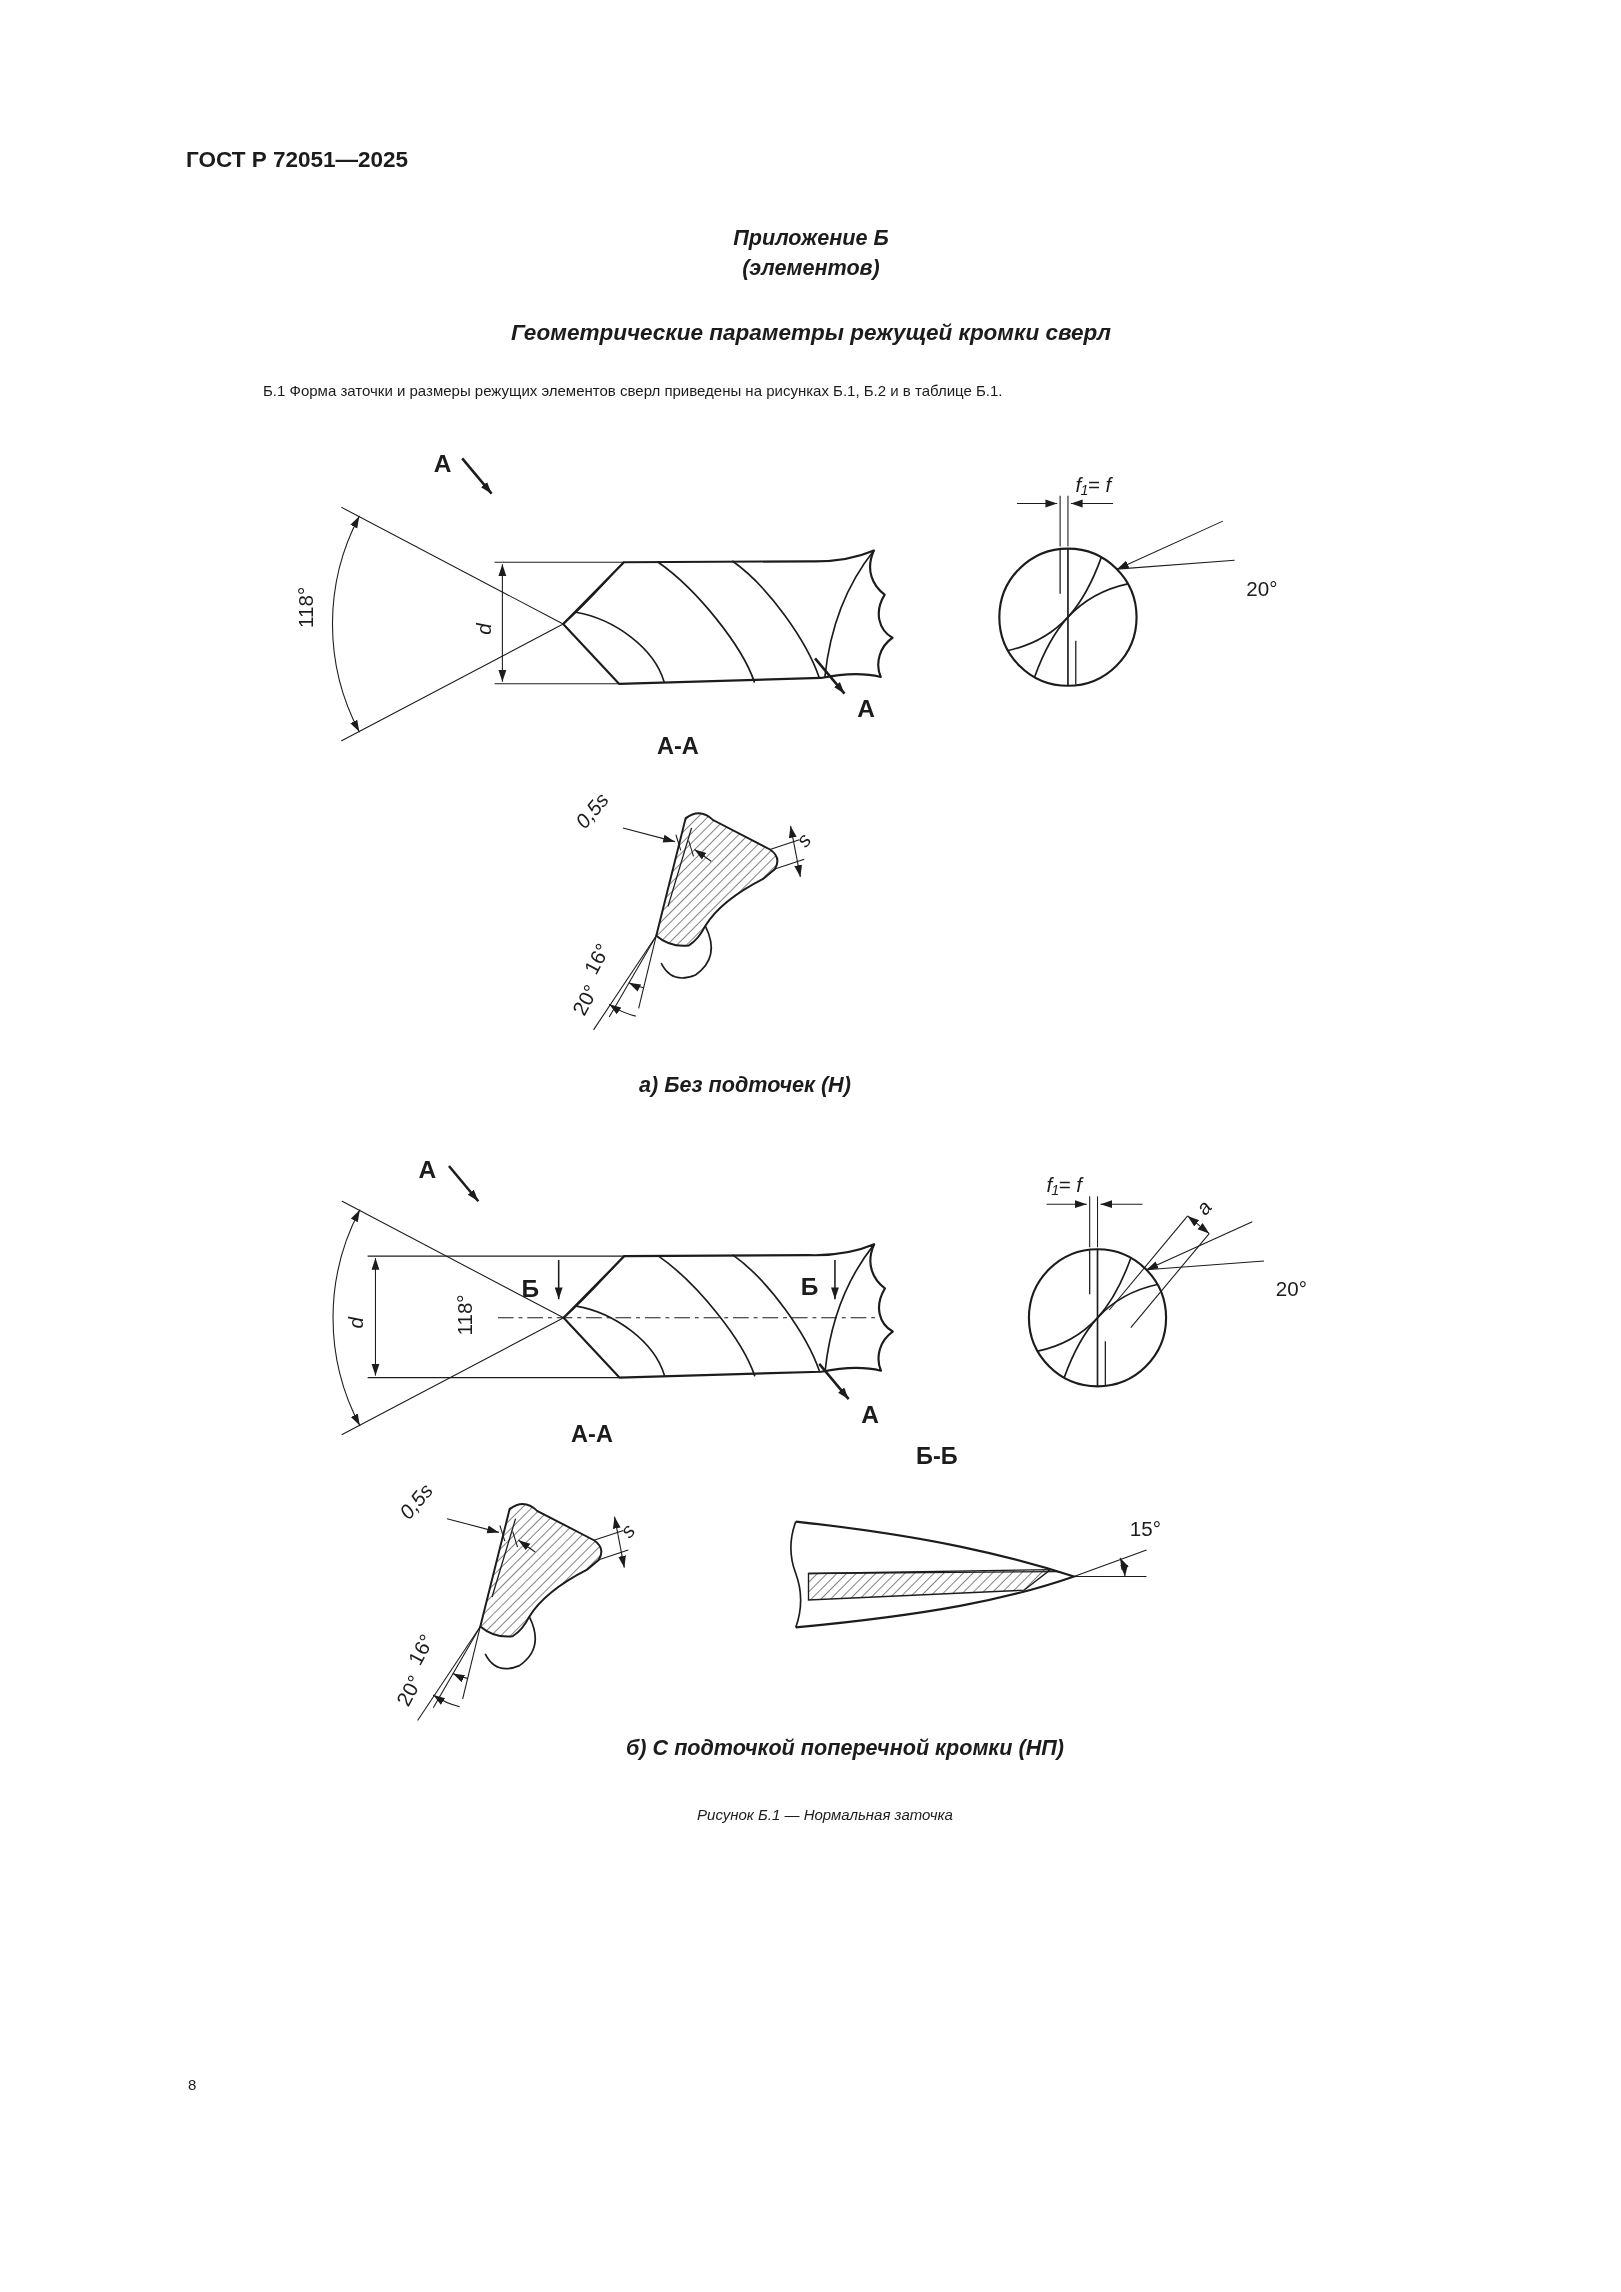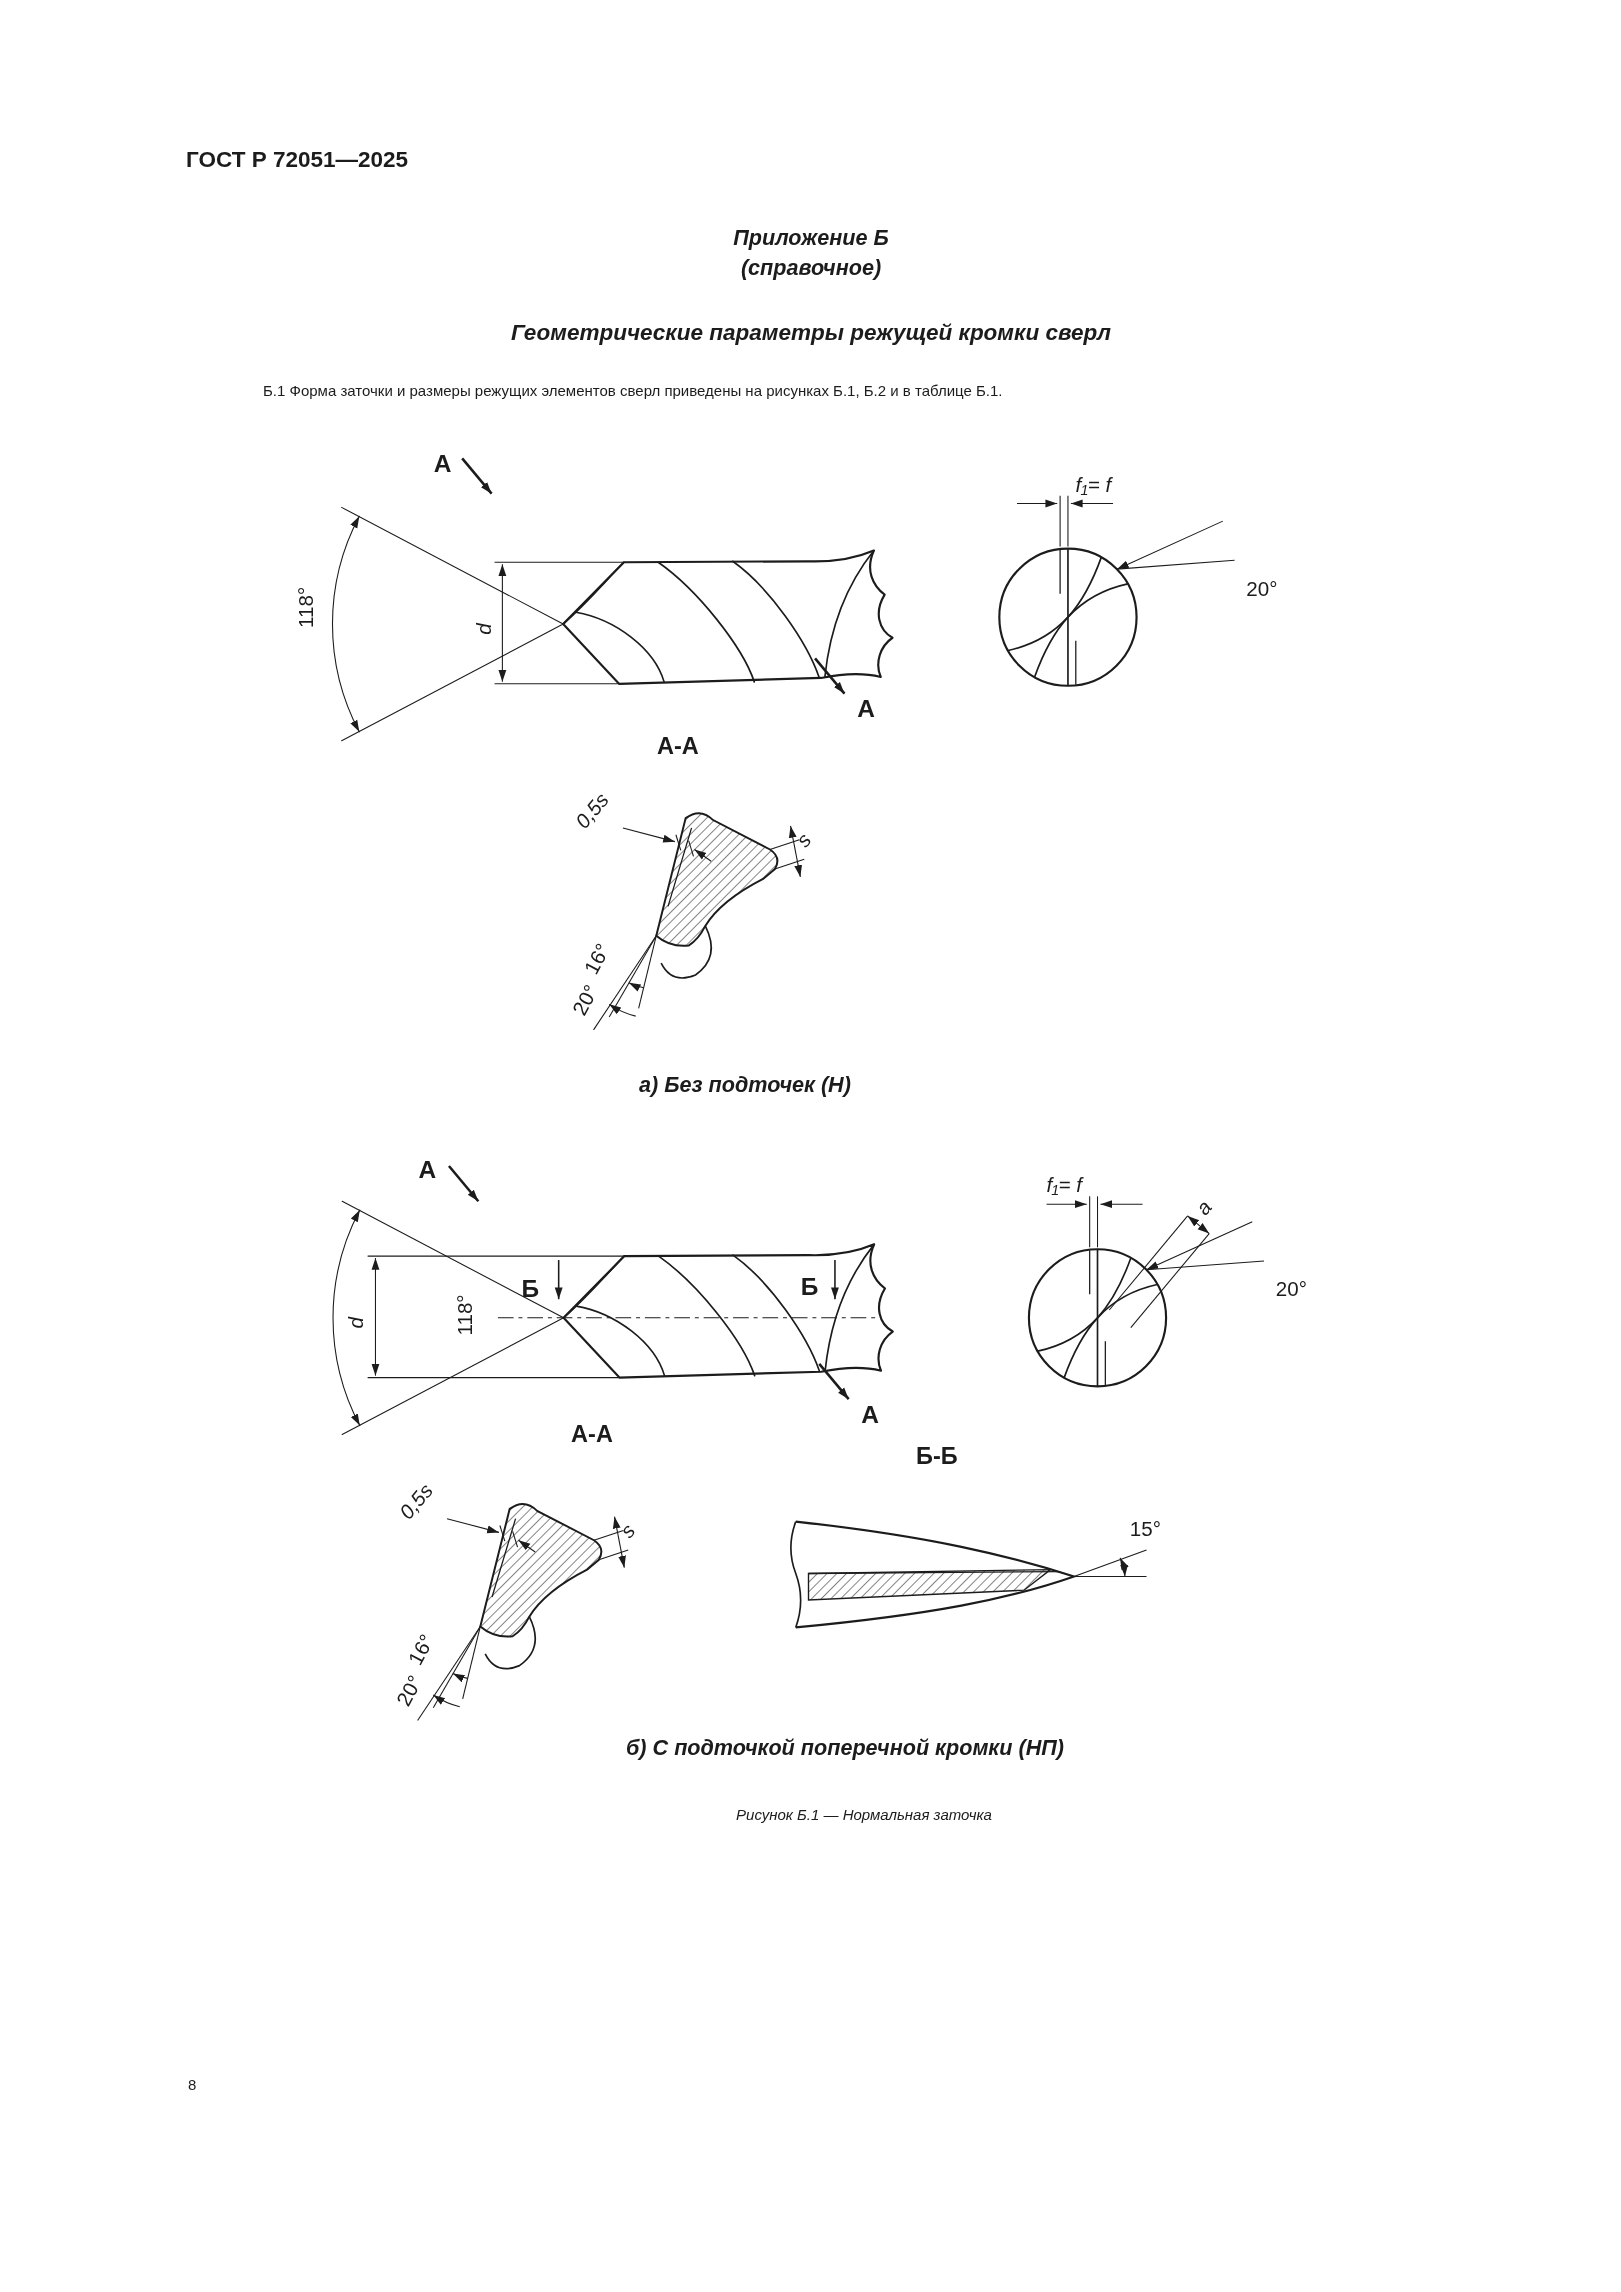--- a/index.html
+++ b/index.html
@@ -81,21 +81,21 @@
         <line x1="0" y1="0" x2="-64" y2="96"></line>
         <path d="M-13,53 A55,55 0 0 1 -28,48" marker-end="url(#arr)"></path>
         <path d="M-21,82 A85,85 0 0 1 -48,70" marker-end="url(#arr)"></path>
       </g>
     </g>
   </defs>
 </svg>
 
 <div class="abs bold t23" style="left:186px;top:147px">ГОСТ Р 72051—2025</div>
 <div class="abs ctr bold t22" style="left:811px;top:225px">Приложение Б</div>
-<div class="abs ctr bold t22" style="left:811px;top:255px">(справочное)</div>
+<div class="abs ctr bold t22" style="left:811px;top:255px">(элементов)</div>
 <div class="abs ctr bold t23" style="left:811px;top:320px">Геометрические параметры режущей кромки сверл</div>
 <div class="abs t21" style="left:263px;top:382px">Б.1 Форма заточки и размеры режущих элементов сверл приведены на рисунках Б.1, Б.2 и в таблице Б.1.</div>
 
 <svg class="fig" style="left:274px;top:421px" width="1039" height="657" viewBox="0 0 1060 670">
   <use href="#drill-side"></use>
 
   <g stroke="#1c1c1c" stroke-width="1.1">
     <line x1="357" y1="144" x2="225" y2="144"></line>
     <line x1="352" y1="268" x2="225" y2="268"></line>
     <line x1="233" y1="146" x2="233" y2="266" marker-start="url(#arr)" marker-end="url(#arr)"></line>
@@ -184,15 +184,15 @@
       <line x1="34" y1="10" x2="114" y2="-86"></line>
       <line x1="92" y1="-104" x2="114" y2="-86" marker-start="url(#arr)" marker-end="url(#arr)"></line>
     </g>
     <text class="dim i" x="-34" y="-128" text-anchor="middle">f₁= f</text>
     <text class="dim i" x="114" y="-108" text-anchor="middle" transform="rotate(-50 114 -108)">a</text>
     <text class="dim" x="182" y="-22">20°</text>
   </g>
 </svg>
 
 <div class="abs ctr bold t22" style="left:845px;top:1735px">б) С подточкой поперечной кромки (НП)</div>
-<div class="abs ctr t21" style="left:864px;top:1806px">Рисунок Б.1 — Нормальная заточка</div>
+<div class="abs ctr t21" style="left:825px;top:1806px">Рисунок Б.1 — Нормальная заточка</div>
 <div class="abs t21" style="left:188px;top:2076px">8</div>
 
 
 </body></html>

